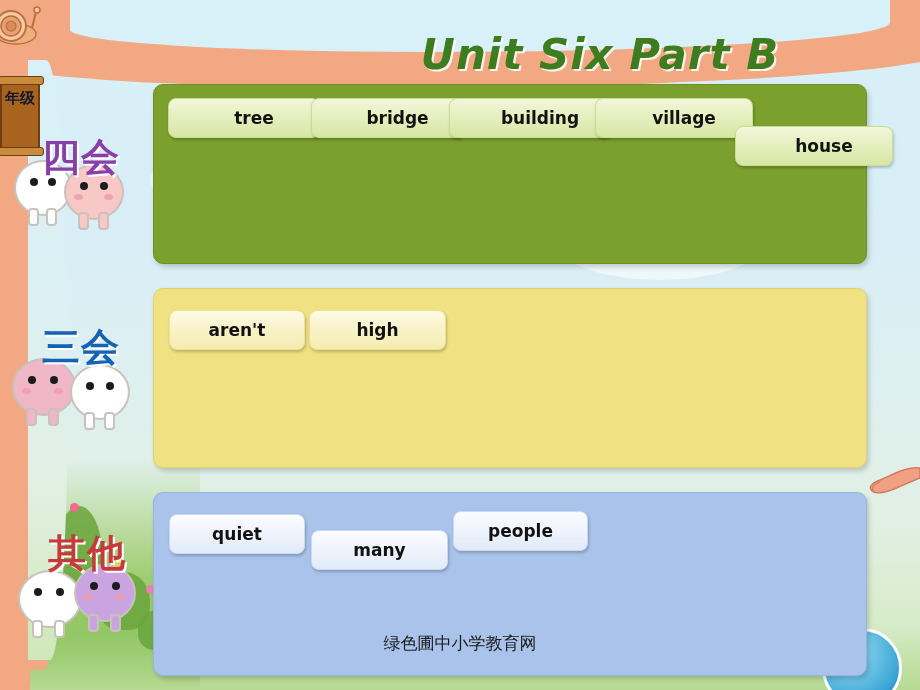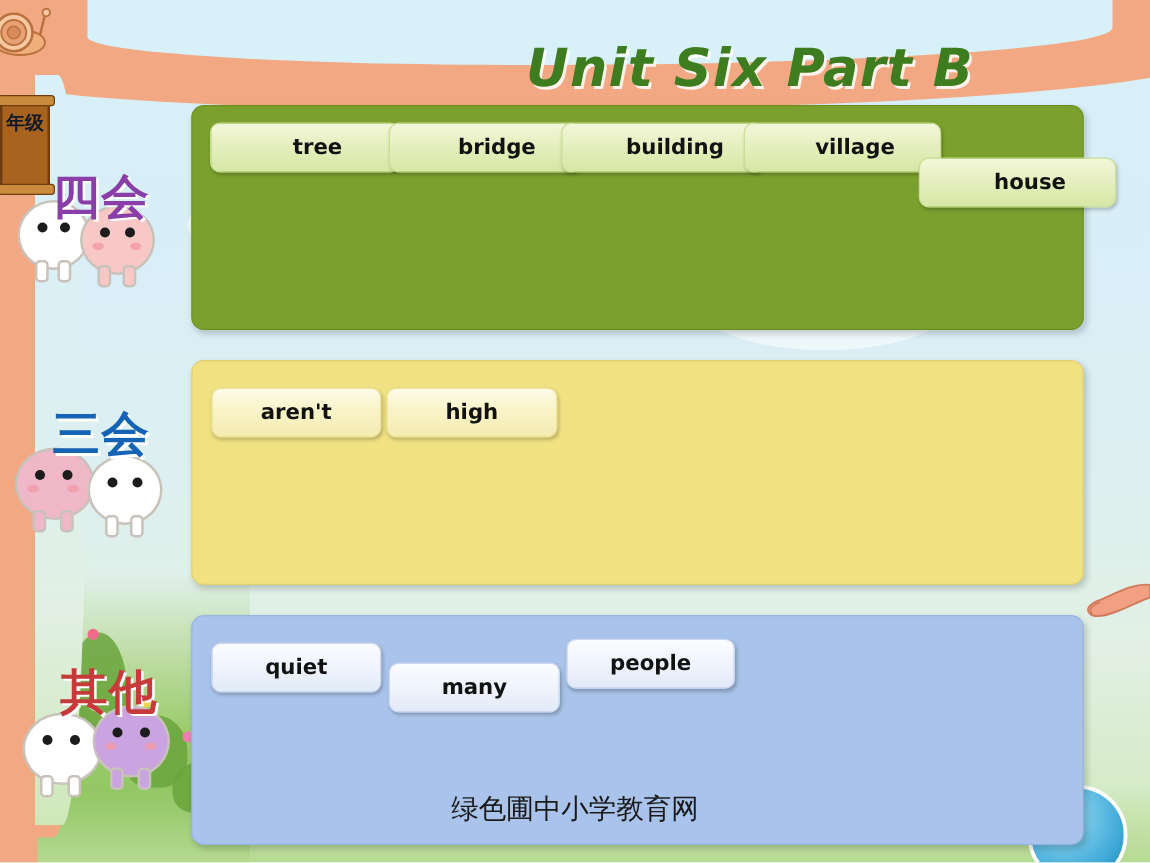--- a/index.html
+++ b/index.html
@@ -247,21 +247,21 @@
     background: linear-gradient(to bottom, #fbfcff 0%, #f0f4fd 45%, #e2eaf8 100%);
     border: 1px solid #cdd9f0;
   }
 
   .watermark {
     position: absolute;
     left: 0; right: 0;
     top: 632px;
     text-align: center;
     font-family: Liberation Sans, sans-serif;
-    font-size: 22px;
+    font-size: 17px;
     color: #1a1a1a;
   }
 </style>
 </head>
 <body>
 
 <div id="slide">
 
   <div class="sky-cloud" style="left:150px; top:150px; width:160px; height:60px;"></div>
   <div class="sky-cloud" style="left:560px; top:210px; width:200px; height:70px;"></div>

